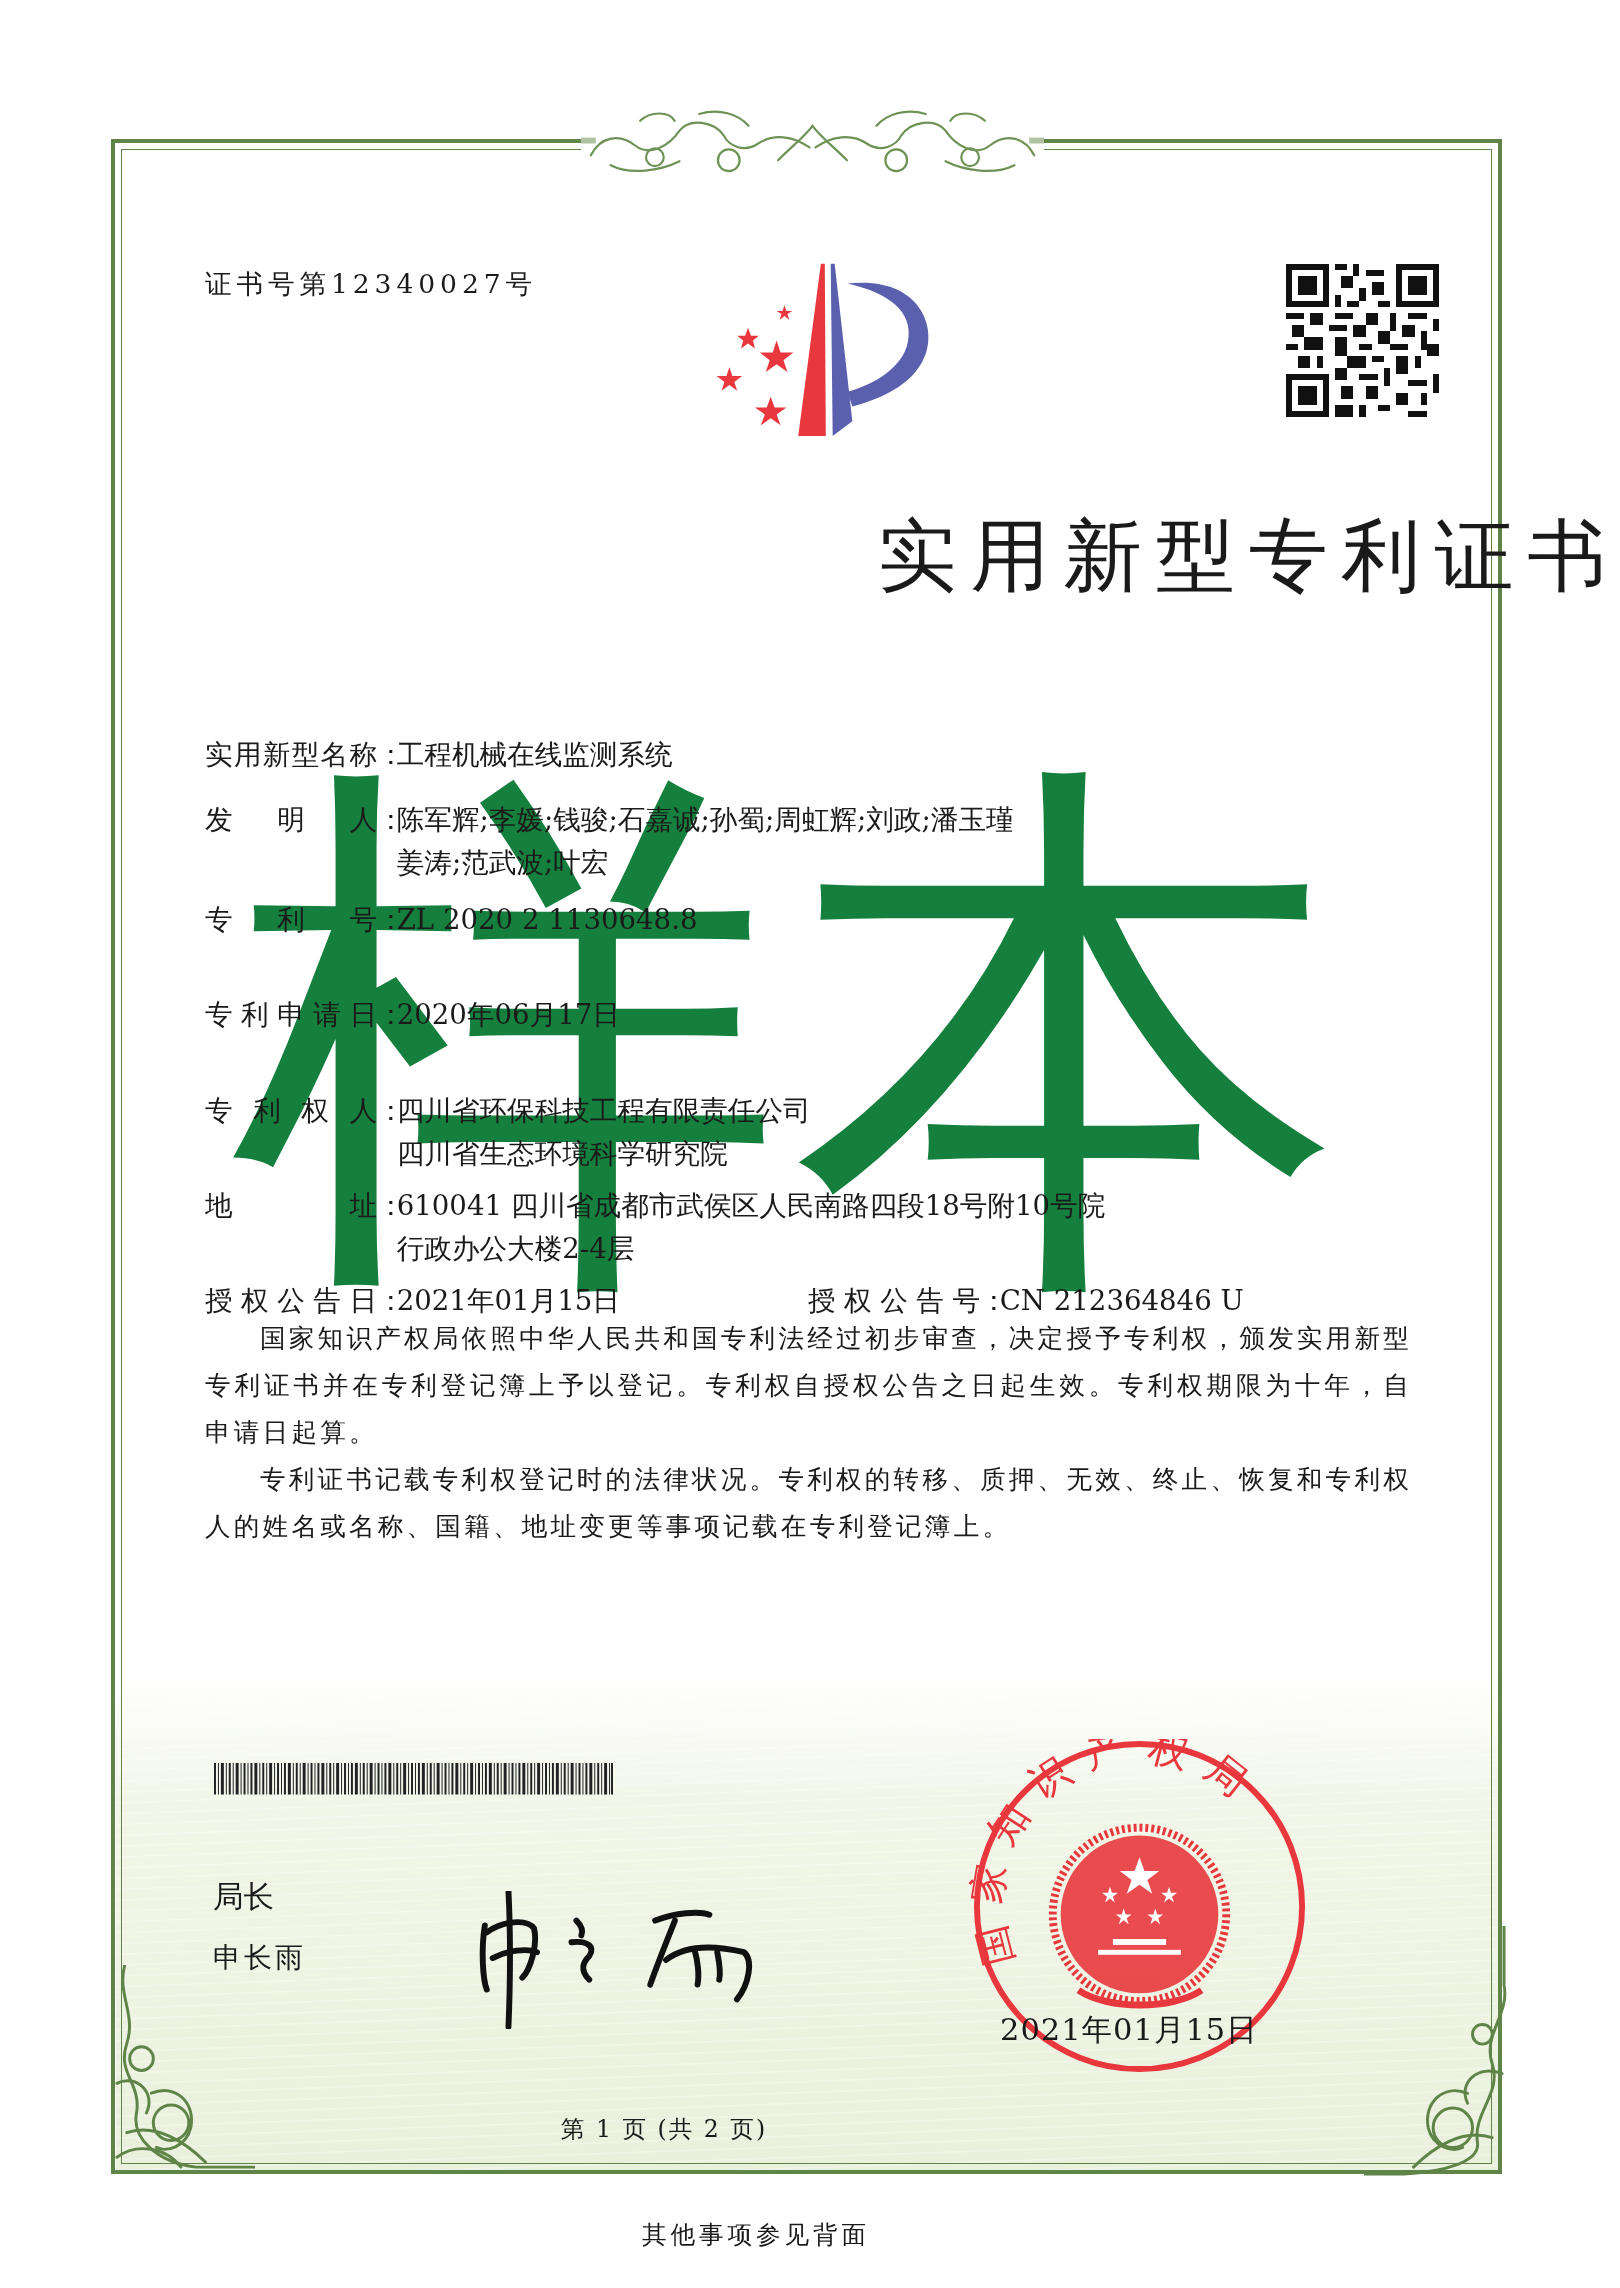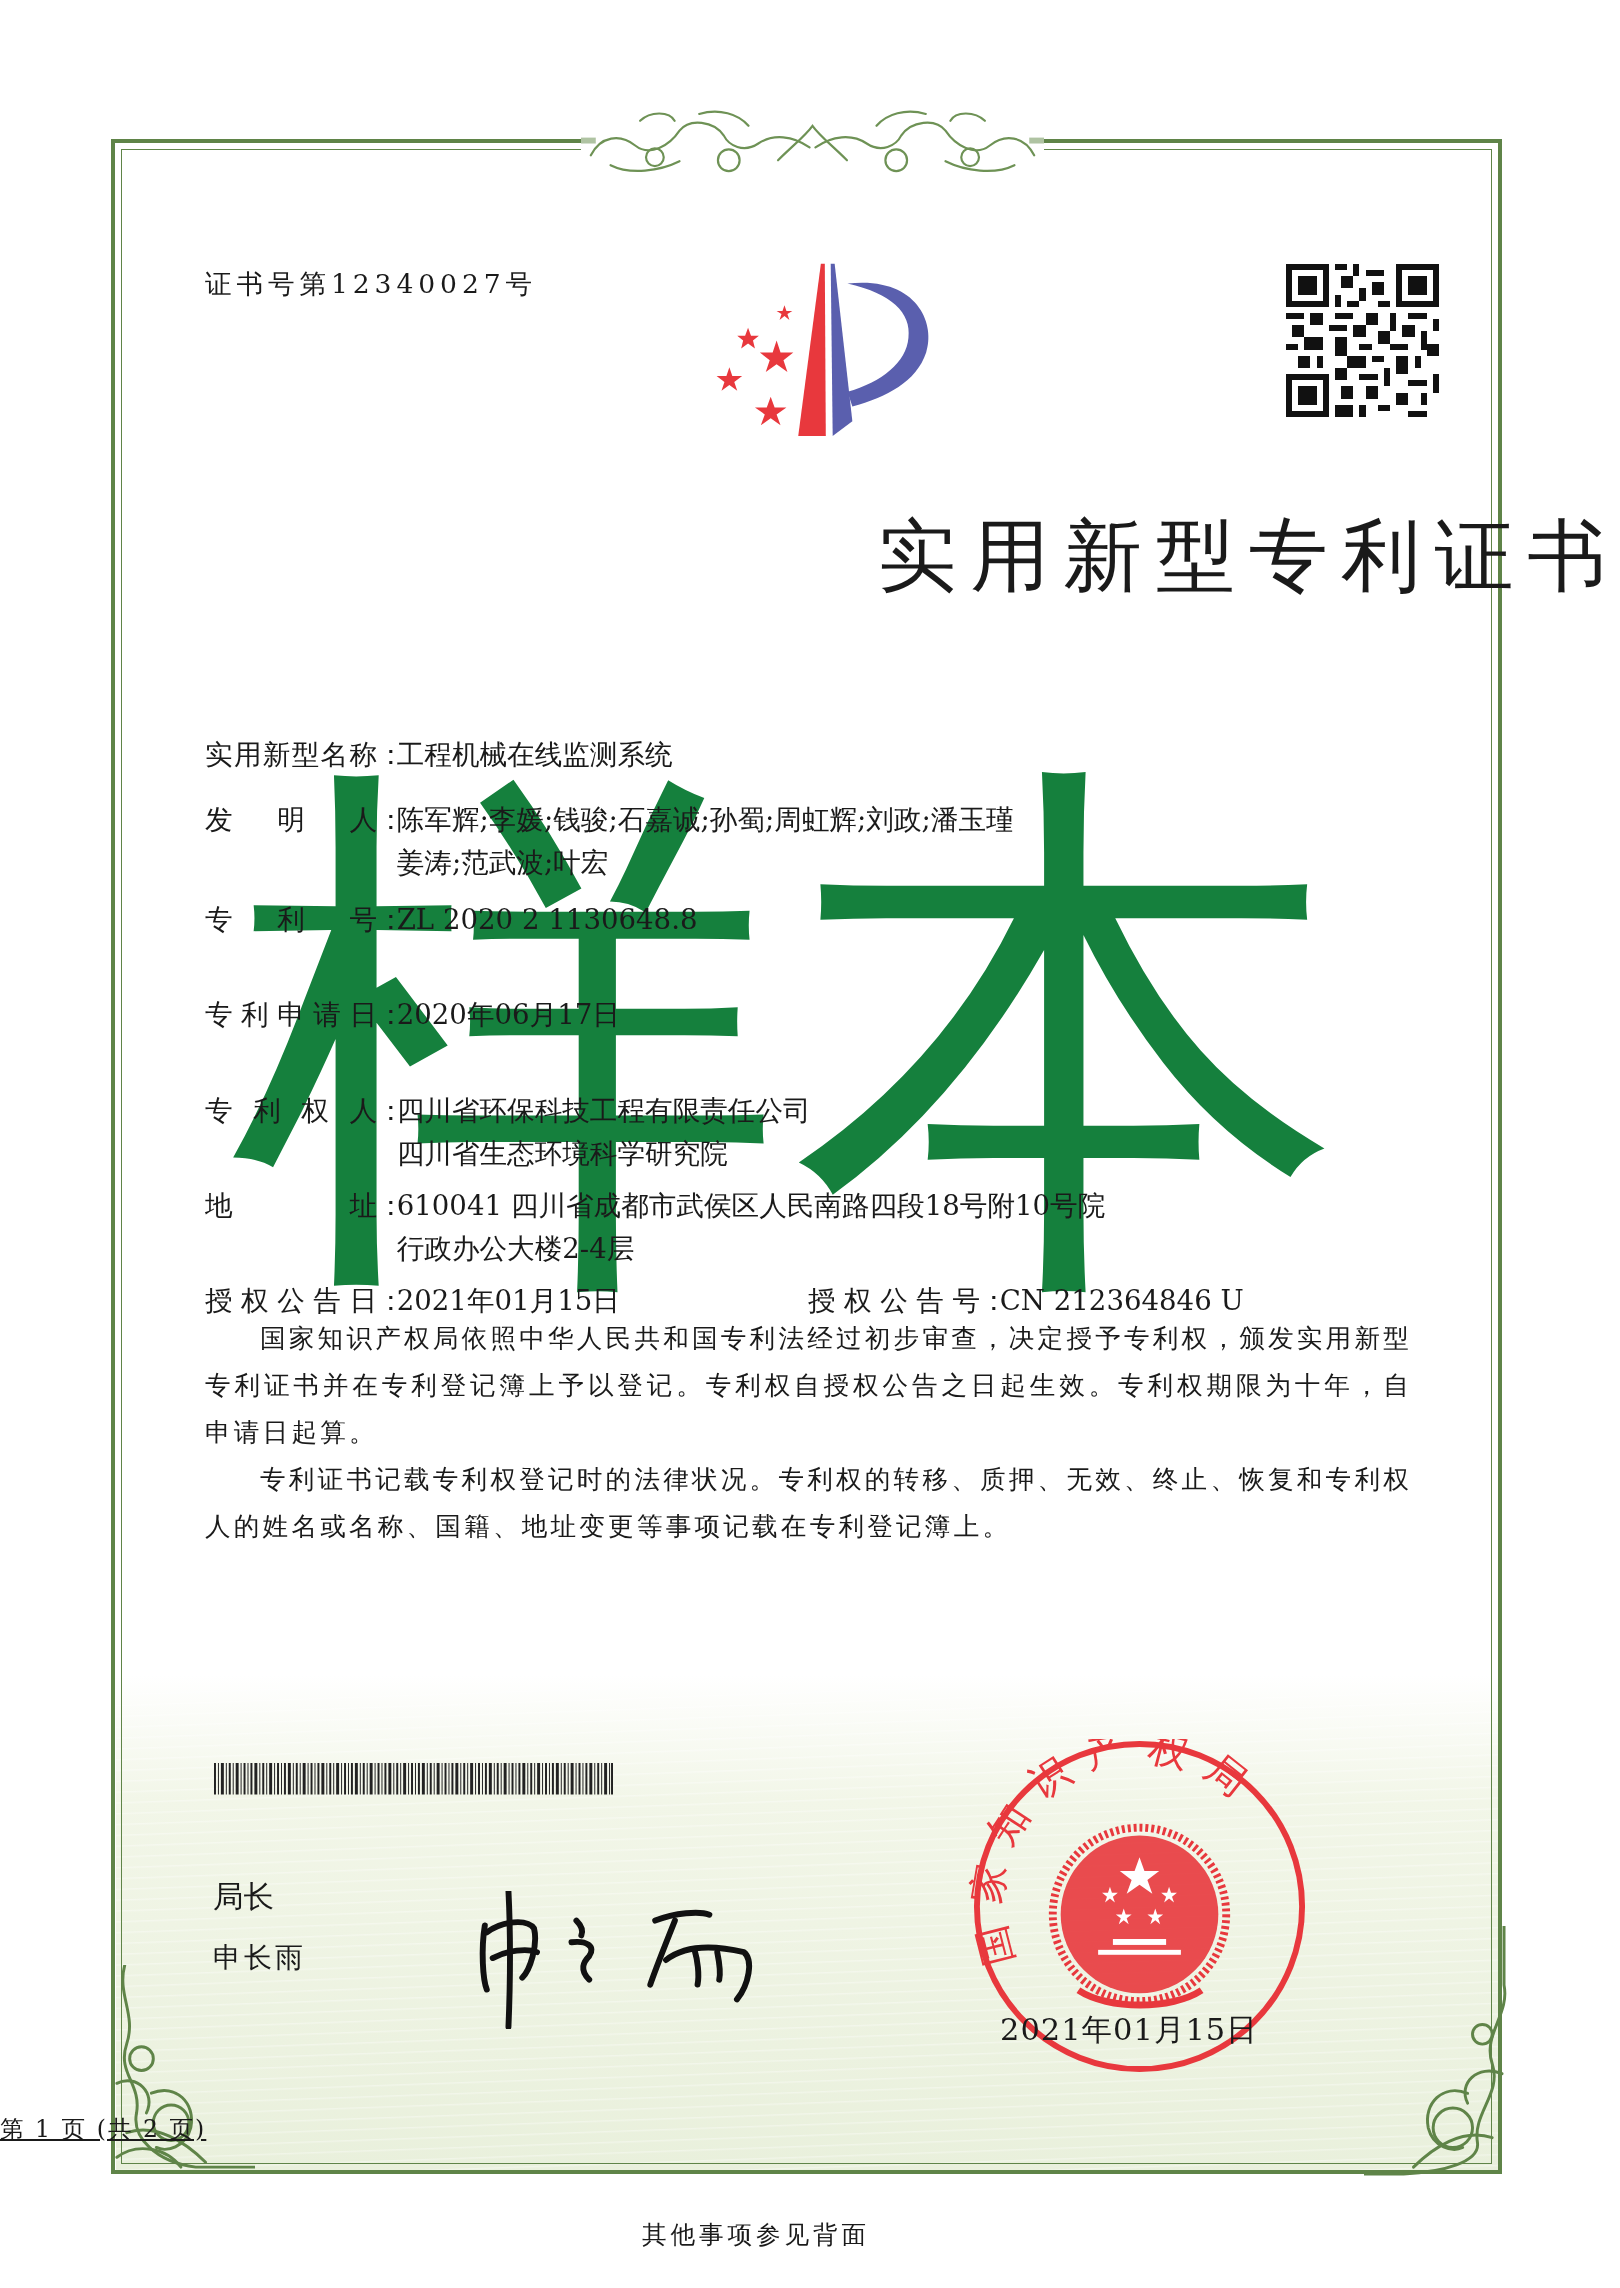--- a/index.html
+++ b/index.html
@@ -70,21 +70,21 @@
 
   .barcode { position:absolute; left:214px; top:1763px; width:399px; height:31.5px; z-index:3; }
 
   .director-title { position:absolute; left:213px; top:1877px; font-size:30.5px; z-index:3; font-family:"DejaVu Sans","Liberation Sans",sans-serif; }
   .director-name { position:absolute; left:213px; top:1939px; font-size:28px; z-index:3; letter-spacing:3px; font-family:"DejaVu Sans","Liberation Sans",sans-serif; }
   .signature { position:absolute; left:473px; top:1891px; width:325px; height:138px; z-index:3; }
 
   .seal { position:absolute; left:960px; top:1739px; width:360px; height:335px; z-index:3; }
   .seal-date { position:absolute; left:1000px; top:2010px; font-size:30.5px; z-index:4; letter-spacing:1px; }
 
-  .page-num { position:absolute; left:0; width:1328px; top:2113px; font-size:23.6px; z-index:3; letter-spacing:2px;text-decoration:underline; }
+  .page-num { position:absolute; left:0; width:1328px; top:2113px; text-align:center; font-size:23.6px; z-index:3; letter-spacing:2px; }
   .footnote { position:absolute; left:0; width:1512px; top:2218px; text-align:center; font-size:24.6px; z-index:3; letter-spacing:3.9px;
     font-family:"DejaVu Sans","Liberation Sans",sans-serif; }
 </style>
 </head>
 <body>
 
 <div class="page">
 
   <div class="bg-green"></div>
   <div class="border-outer"></div>

